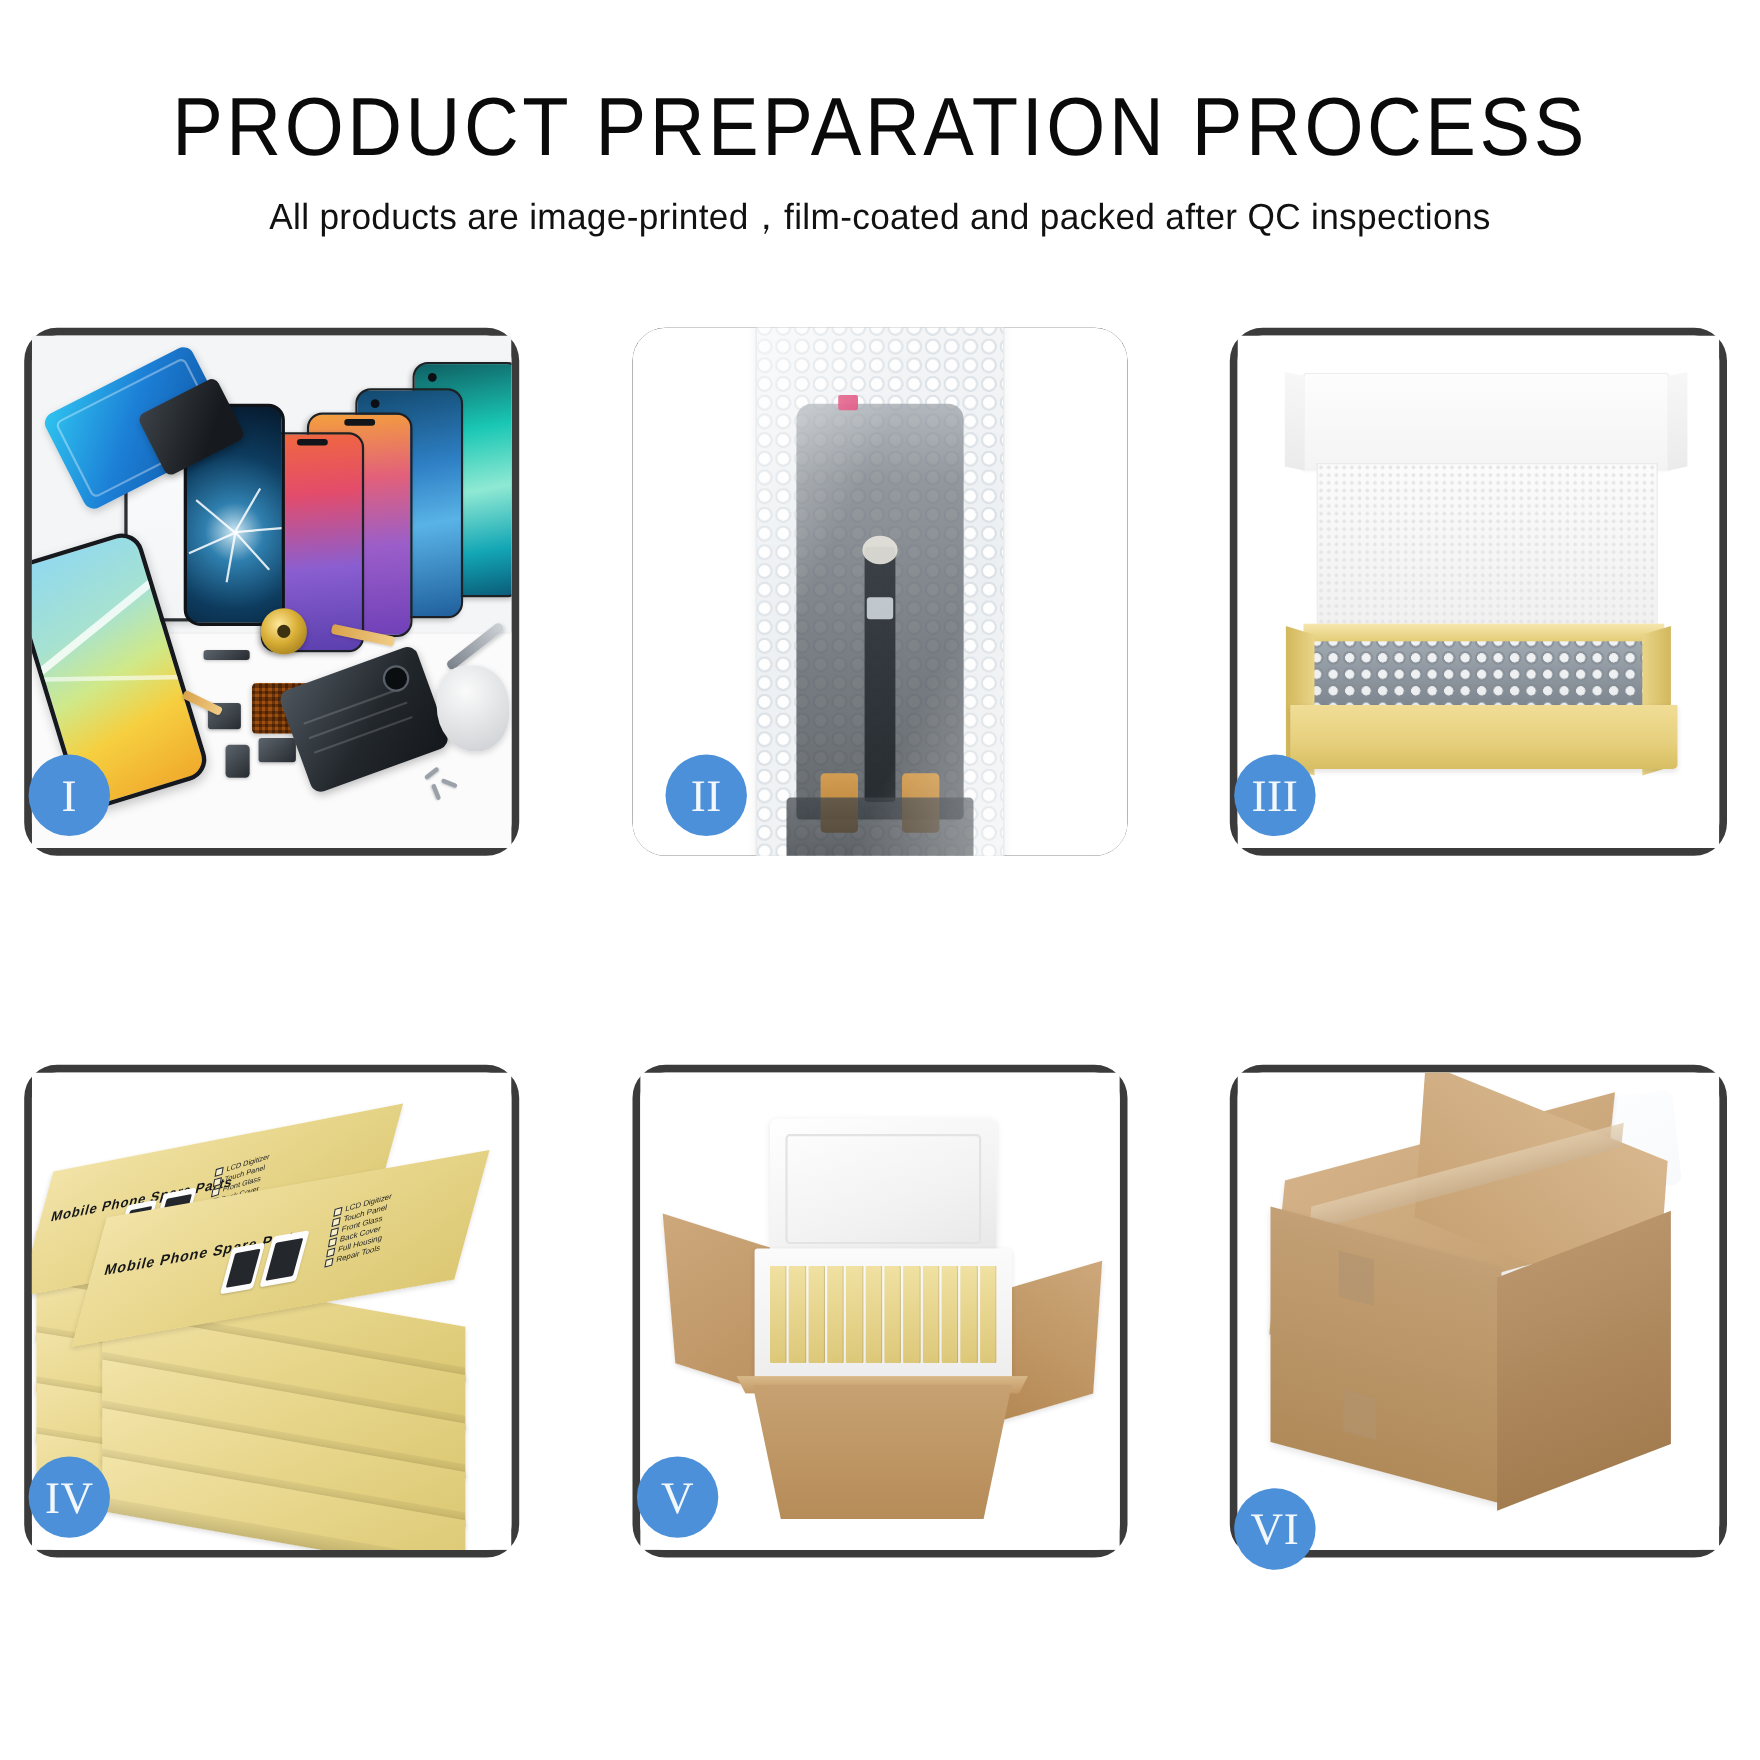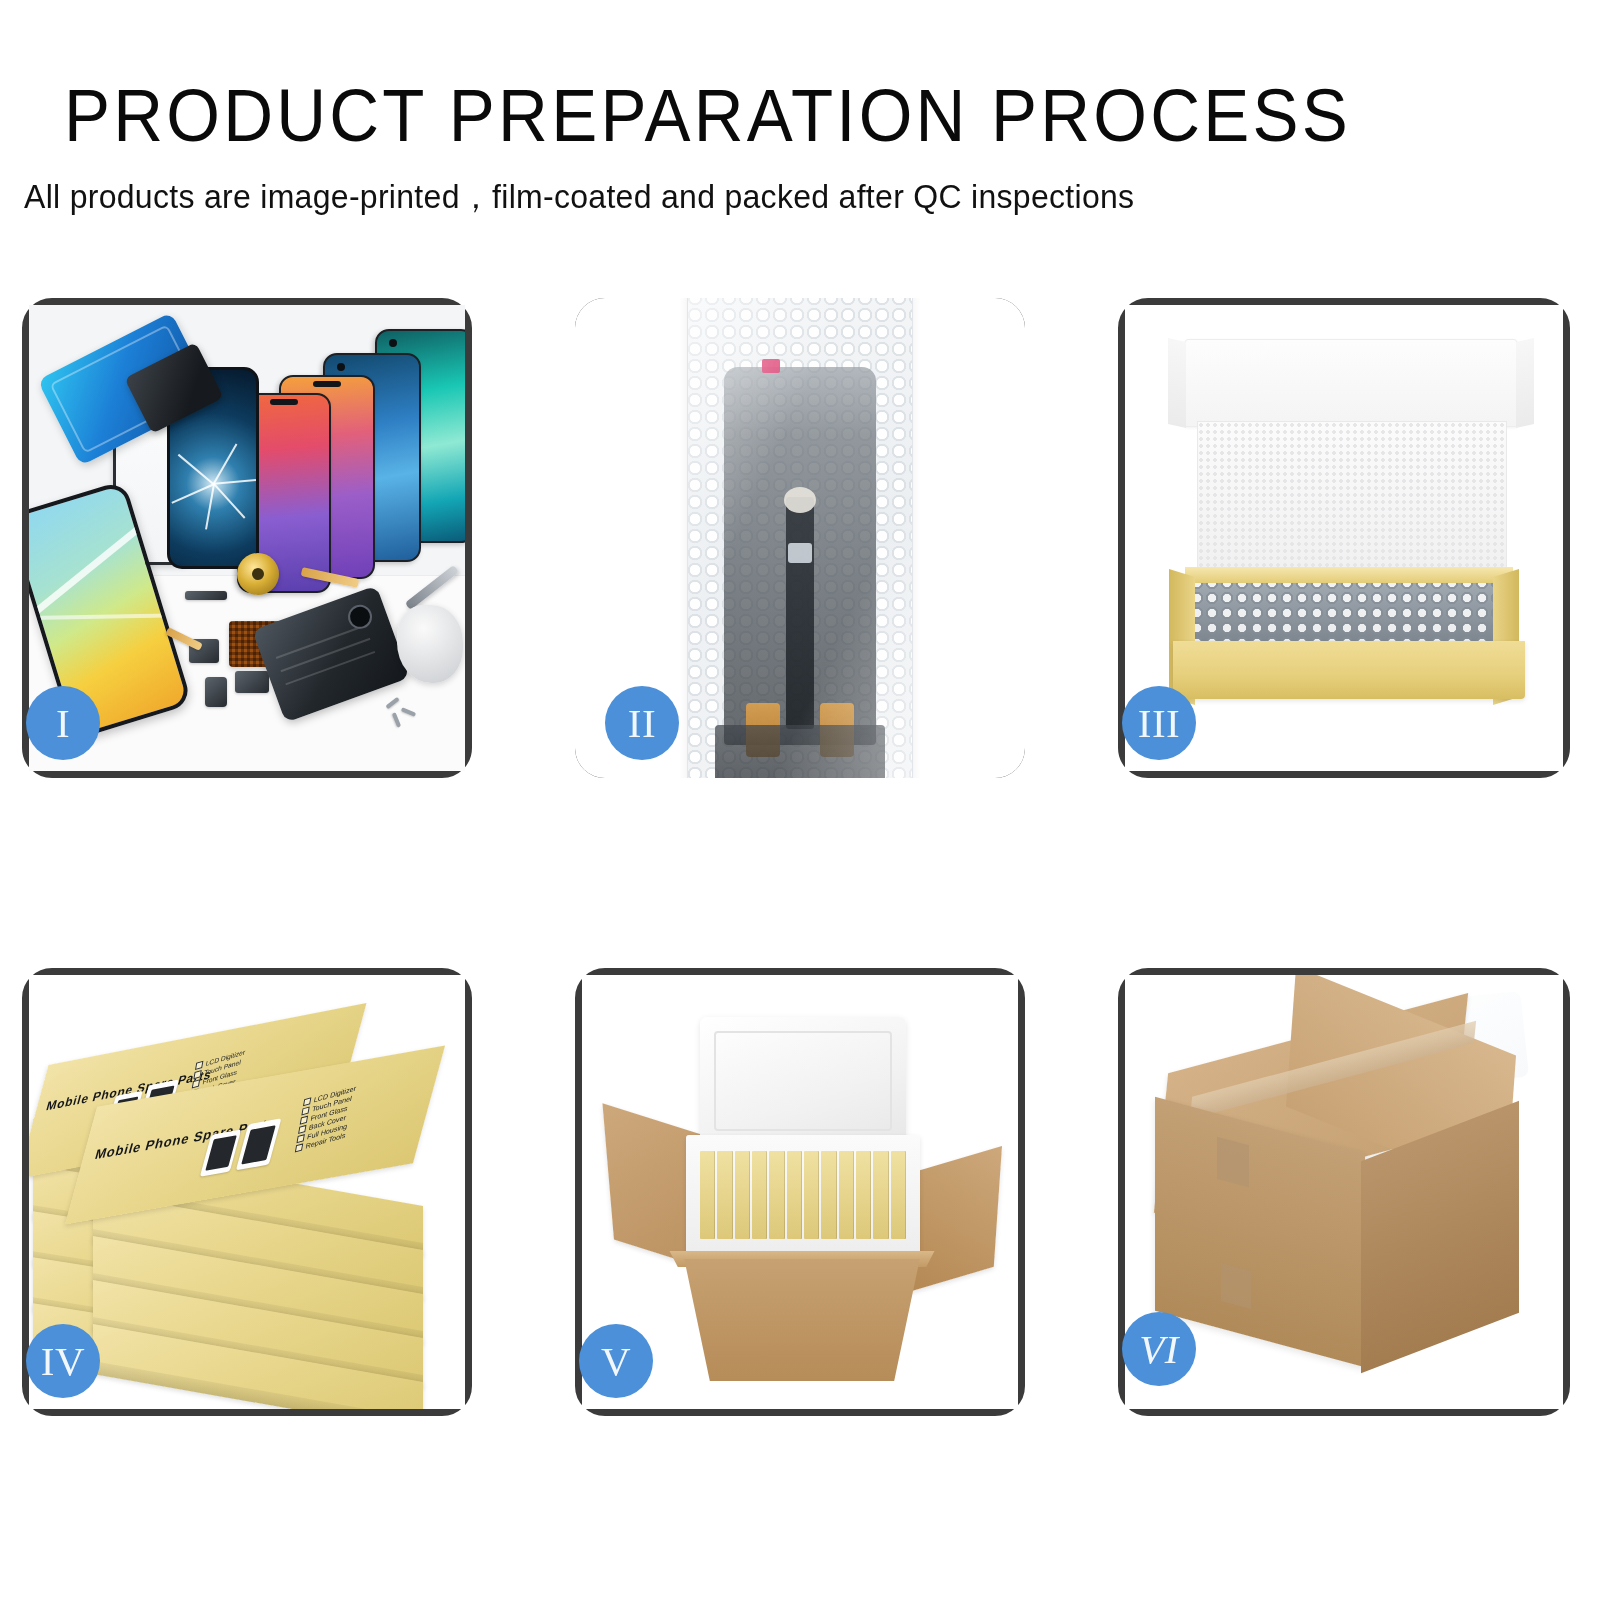--- a/index.html
+++ b/index.html
@@ -15,20 +15,21 @@
     overflow: hidden;
     font-family: "Liberation Sans", "DejaVu Sans", sans-serif;
   }
 
   
   .header {
     position: absolute;
     left: 0;
     top: 0;
     width: 1600px;
+    text-align: center;
   }
   .page-title {
     margin: 0;
     padding-top: 78px;
     font-family: "Liberation Sans Narrow", "Liberation Sans", sans-serif;
     font-size: 75px;
     line-height: 1.0;
     font-weight: 400;
     letter-spacing: 3.5px;
     color: #0a0a0a;
@@ -103,21 +104,21 @@
     font-weight: 400;
     letter-spacing: 0.5px;
     z-index: 30;
     user-select: none;
   }
   .b1 { left: 26px;   top: 686px; }
   .b2 { left: 605px;  top: 686px; }
   .b3 { left: 1122px; top: 686px; }
   .b4 { left: 26px;   top: 1324px; }
   .b5 { left: 579px;  top: 1324px; }
-  .b6 { left: 1122px; top: 1312px; font-style: italic; }
+  .b6 { left: 1122px; top: 1353px; }
 
   
   .montage { position:absolute; inset:0; background:#f4f5f6; }
   .montage .shelf {
     position:absolute; left:0; right:0; top:58%; height:42%;
     background:#fbfbfc; border-top:1px solid #ececee;
   }
   .phone-stack { position:absolute; right:-6px; top:22px; width:260px; height:260px; }
   .ph {
     position:absolute; border-radius:14px; box-shadow:-2px 2px 5px rgba(0,0,0,.22);

